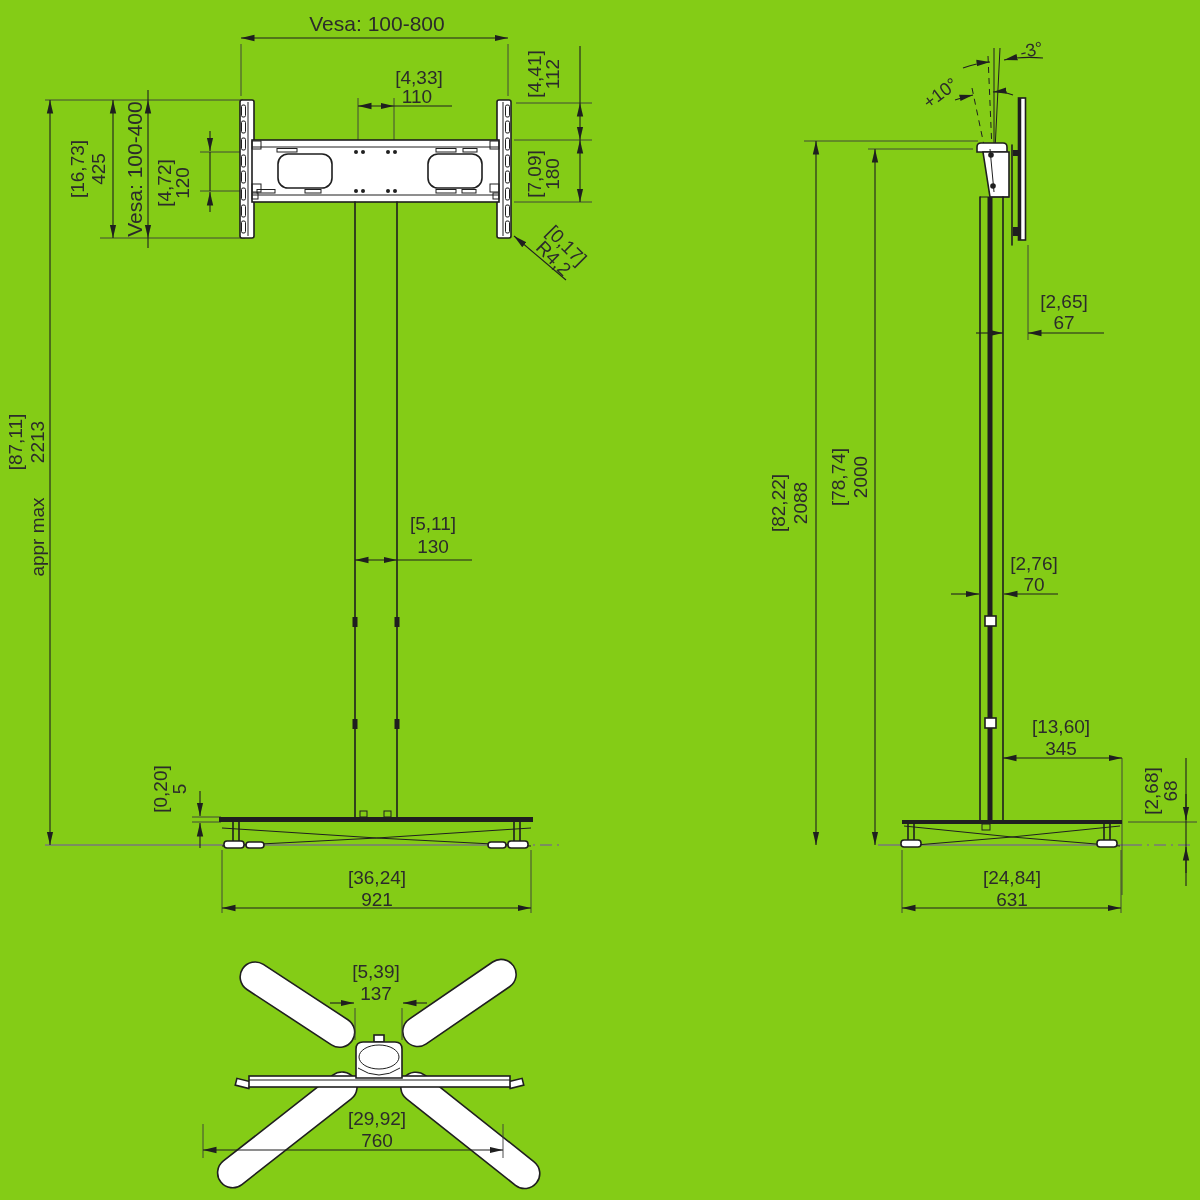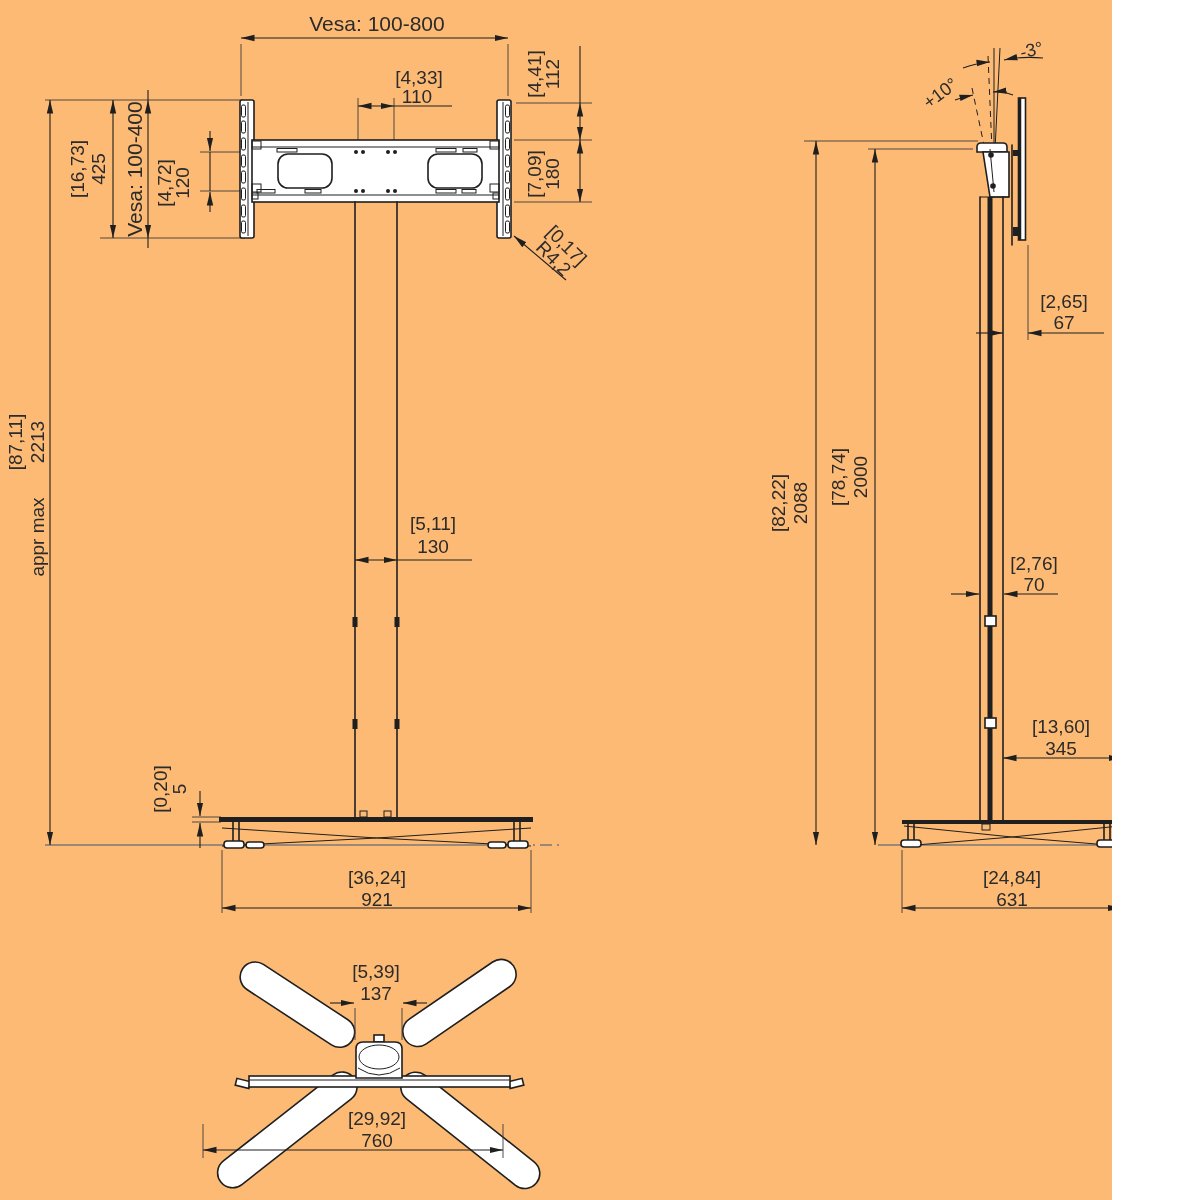--- a/index.html
+++ b/index.html
@@ -1,16 +1,16 @@
 <!DOCTYPE html>
 <html><head>
 <meta charset="utf-8">
 <style>
   html,body{margin:0;padding:0;background:#fff;}
-  .canvas{position:relative;width:1112px;height:1200px;background:#fdba74;overflow:hidden;
+  .canvas{position:relative;width:1200px;height:1200px;background:#84cc16;overflow:hidden;
           font-family:"Liberation Sans", sans-serif;}
   svg{display:block;}
   .obj{stroke:#1f1f1f;stroke-width:1.6;fill:none;stroke-linecap:round;}
   .objw{stroke:#1f1f1f;stroke-width:1.6;fill:#ffffff;}
   .thin{stroke:#1f1f1f;stroke-width:1;fill:none;}
   .fill{fill:#1f1f1f;stroke:none;}
   .dim{stroke:#1f1f1f;stroke-width:1.1;fill:none;}
   .ext{stroke:#3a3a3a;stroke-width:0.9;fill:none;}
   .ground{stroke:#787878;stroke-width:1.5;fill:none;}
   .dash{stroke:#1f1f1f;stroke-width:1;fill:none;stroke-dasharray:6 5;}

